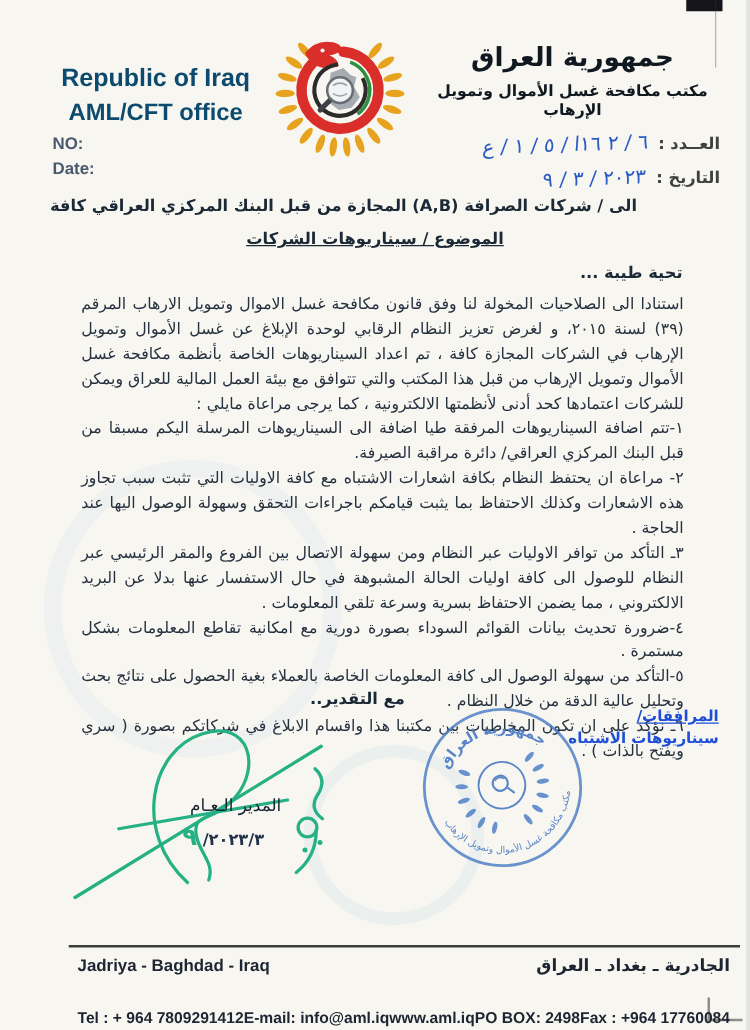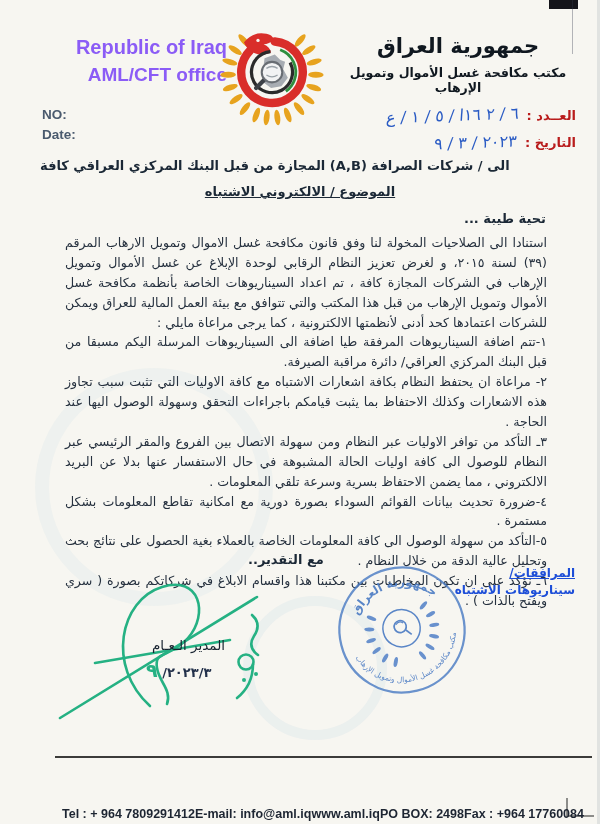--- a/index.html
+++ b/index.html
@@ -12,32 +12,32 @@
   
   .corner-top{position:absolute;top:0;left:549px;width:29px;height:9px;background:#14141a;}
   .scanline-top{position:absolute;top:0;left:572px;width:1px;height:54px;background:rgba(50,55,75,.35);}
   .edge-right{position:absolute;top:0;right:0;width:3px;height:100%;background:rgba(150,160,170,.22);}
   .corner-bottom-right{position:absolute;left:566px;top:798px;width:26px;height:17px;
     border-left:2px solid #8d8d8a;border-bottom:2px solid #8d8d8a;}
   .watermark{position:absolute;border-radius:50%;pointer-events:none;}
   .wm1{left:35px;top:368px;width:210px;height:210px;border:14px solid rgba(140,185,215,.08);}
   .wm2{left:243px;top:596px;width:124px;height:124px;border:10px solid rgba(140,185,215,.10);}
   
-  .en-head{position:absolute;left:22px;top:36px;width:205px;text-align:right;
-    color:#8b5cf6;font-weight:bold;font-family:"Liberation Sans","DejaVu Sans",sans-serif;}
+  .en-head{position:absolute;left:22px;top:52px;width:205px;text-align:center;
+    color:#0c4a6e;font-weight:bold;font-family:"Liberation Sans","DejaVu Sans",sans-serif;}
   .en-head .l1{font-size:20px;}
   .en-head .l2{font-size:19px;margin-top:5px;}
   .no-date{position:absolute;left:42px;top:105px;color:#4a5a6e;font-weight:bold;
     font-size:13.5px;line-height:1.45;font-family:"Liberation Sans","DejaVu Sans",sans-serif;}
   .logo{position:absolute;left:216px;top:14px;}
   .ar-head{position:absolute;right:18px;top:34px;width:248px;text-align:center;direction:rtl;color:#101820;}
   .ar-head .t{font-size:21px;font-weight:bold;}
   .ar-head .s{font-size:12.5px;font-weight:bold;margin-top:7px;}
   .ref-row{position:absolute;right:24px;direction:rtl;display:flex;align-items:center;gap:8px;}
-  .ref-row .lbl{font-size:13px;font-weight:bold;color:#b91c1c;white-space:nowrap;}
+  .ref-row .lbl{font-size:13px;font-weight:bold;color:#404040;white-space:nowrap;}
   .hand{color:#2a5bc4;font-size:16px;letter-spacing:1.5px;white-space:nowrap;
     transform:rotate(-2deg) skewX(-6deg);direction:ltr;}
   .ref1{top:106px;} .ref2{top:133px;}
   .to-line{position:absolute;top:158px;left:40px;right:40px;text-align:left;
     font-size:13px;font-weight:bold;direction:rtl;color:#1b2836;}
   .subject{position:absolute;top:184px;left:40px;right:40px;text-align:center;
     font-size:13px;font-weight:bold;direction:rtl;color:#1b2836;text-decoration:underline;}
   .greeting{position:absolute;top:211px;right:54px;font-size:13px;font-weight:bold;direction:rtl;color:#1b2836;}
   .body-text{position:absolute;top:233px;right:53px;left:65px;direction:rtl;text-align:justify;
     font-size:12.6px;line-height:1.58;color:#26313f;}
@@ -171,21 +171,21 @@
   <div class="ref-row ref1">
     <span class="lbl">العــدد :</span>
     <span class="hand">٦ / ٢ ١٦ا / ٥ / ١ / ع</span>
   </div>
   <div class="ref-row ref2">
     <span class="lbl">التاريخ :</span>
     <span class="hand">٢٠٢٣ / ٣ / ٩</span>
   </div>
 
   <div class="to-line">الى / شركات الصرافة (A,B) المجازة من قبل البنك المركزي العراقي كافة</div>
-  <div class="subject">الموضوع / الالكتروني الاشتباه</div>
+  <div class="subject">الموضوع / سيناريوهات الشركات</div>
   <div class="greeting">تحية طيبة ...</div>
 
   <div class="body-text">
     <p>استنادا الى الصلاحيات المخولة لنا وفق قانون مكافحة غسل الاموال وتمويل الارهاب المرقم (٣٩) لسنة ٢٠١٥، و لغرض تعزيز النظام الرقابي لوحدة الإبلاغ عن غسل الأموال وتمويل الإرهاب في الشركات المجازة كافة ، تم اعداد السيناريوهات الخاصة بأنظمة مكافحة غسل الأموال وتمويل الإرهاب من قبل هذا المكتب والتي تتوافق مع بيئة العمل المالية للعراق ويمكن للشركات اعتمادها كحد أدنى لأنظمتها الالكترونية ، كما يرجى مراعاة مايلي :</p>
     <p>١-تتم اضافة السيناريوهات المرفقة طيا اضافة الى السيناريوهات المرسلة اليكم مسبقا من قبل البنك المركزي العراقي/ دائرة مراقبة الصيرفة.</p>
     <p>٢- مراعاة ان يحتفظ النظام بكافة اشعارات الاشتباه مع كافة الاوليات التي تثبت سبب تجاوز هذه الاشعارات وكذلك الاحتفاظ بما يثبت قيامكم باجراءات التحقق وسهولة الوصول اليها عند الحاجة .</p>
     <p>٣ـ التأكد من توافر الاوليات عبر النظام ومن سهولة الاتصال بين الفروع والمقر الرئيسي عبر النظام للوصول الى كافة اوليات الحالة المشبوهة في حال الاستفسار عنها بدلا عن البريد الالكتروني ، مما يضمن الاحتفاظ بسرية وسرعة تلقي المعلومات .</p>
     <p>٤-ضرورة تحديث بيانات القوائم السوداء بصورة دورية مع امكانية تقاطع المعلومات بشكل مستمرة .</p>
     <p>٥-التأكد من سهولة الوصول الى كافة المعلومات الخاصة بالعملاء بغية الحصول على نتائج بحث وتحليل عالية الدقة من خلال النظام .</p>
     <p>٦ـ نؤكد على ان تكون المخاطبات بين مكتبنا هذا واقسام الابلاغ في شركاتكم بصورة ( سري ويفتح بالذات ) .</p>
@@ -271,20 +271,24 @@
     </g>
   </svg>
   <div class="sig-title">المدير الـعـام</div>
   <div class="sig-date">
     <span>٢٠٢٣/٣/</span>
     <span style="color:#25b183;font-size:19px;">٩</span>
   </div>
 
 
   <div class="footer-rule"></div>
+  <div class="f-row f1">
+    <span>Jadriya - Baghdad - Iraq</span>
+    <span class="ar">الجادرية ـ بغداد ـ العراق</span>
+  </div>
   <div class="f-row f2">
     <span>Tel :  + 964   7809291412</span>
     <span>E-mail: info@aml.iq</span>
     <span>www.aml.iq</span>
     <span>PO BOX: 2498</span>
     <span>Fax : +964 17760084</span>
   </div>
 
 </div>
 

